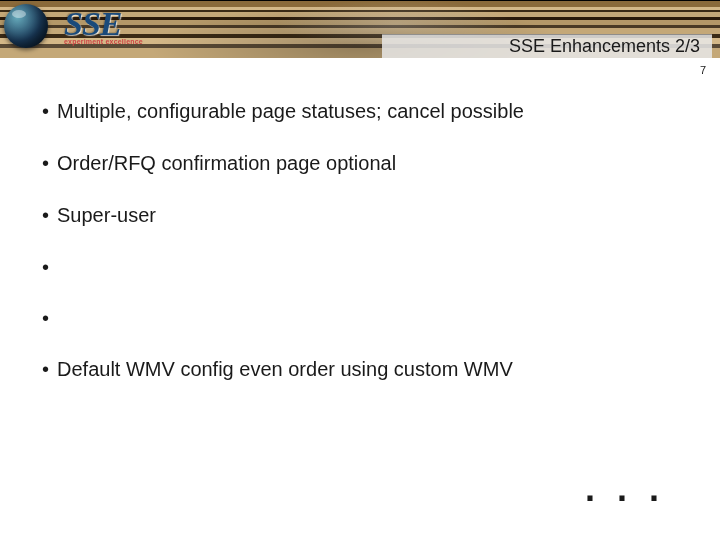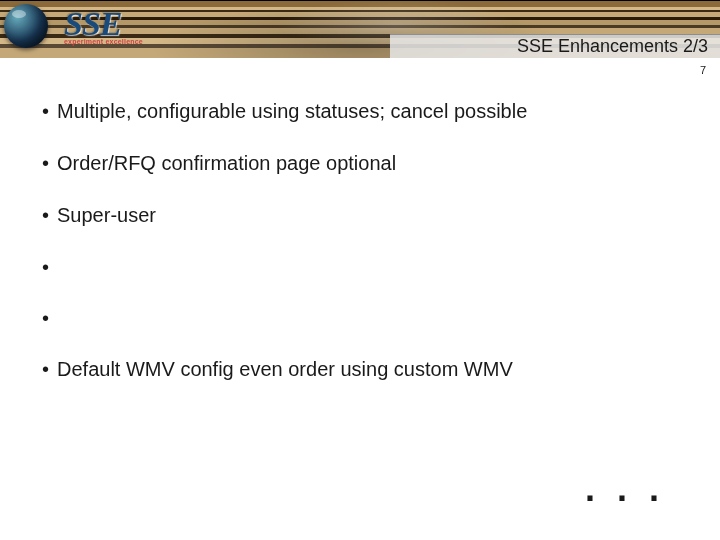--- a/index.html
+++ b/index.html
@@ -93,21 +93,21 @@
     }
     .logo-tagline {
       font-size: 7px;
       color: #c44;
       letter-spacing: 0.2px;
       font-weight: bold;
       margin-top: -3px;
     }
     .title-strip {
       position: absolute;
-      right: 0;
+      right: 8px;
       bottom: 0;
       height: 24px;
       width: 330px;
       background: rgba(232,232,232,0.85);
       display: flex;
       justify-content: flex-end;
       align-items: center;
       padding-right: 12px;
       border-top: 1px solid rgba(0,0,0,0.3);
     }
@@ -165,21 +165,21 @@
   <div class="title-strip">
     <span>SSE Enhancements 2/3</span>
   </div>
 </div>
 
 <div class="pagenum">7</div>
 
 <div class="content">
   <div class="bullet-line">
     <span class="bullet-dot">•</span>
-    <span>Multiple, configurable using statuses; cancel possible</span>
+    <span>Multiple, configurable page statuses; cancel possible</span>
   </div>
   <div class="bullet-line">
     <span class="bullet-dot">•</span>
     <span>Order/RFQ confirmation page optional</span>
   </div>
   <div class="bullet-line">
     <span class="bullet-dot">•</span>
     <span>Super-user</span>
   </div>
   <div class="bullet-line">

